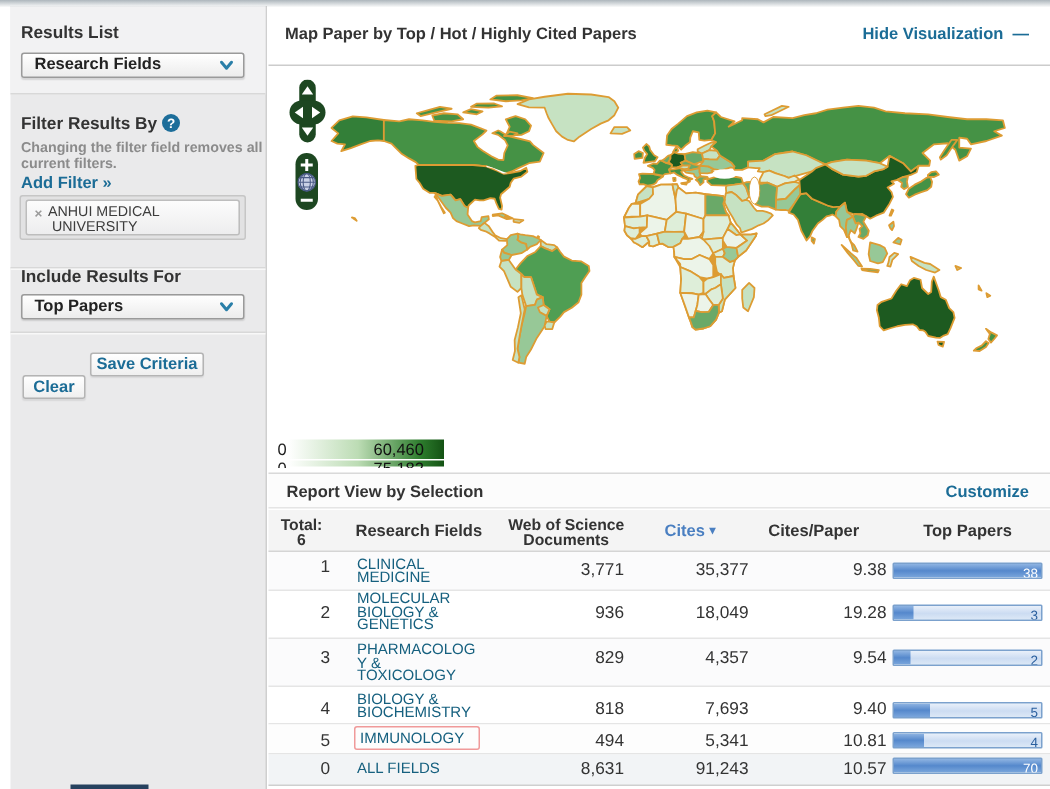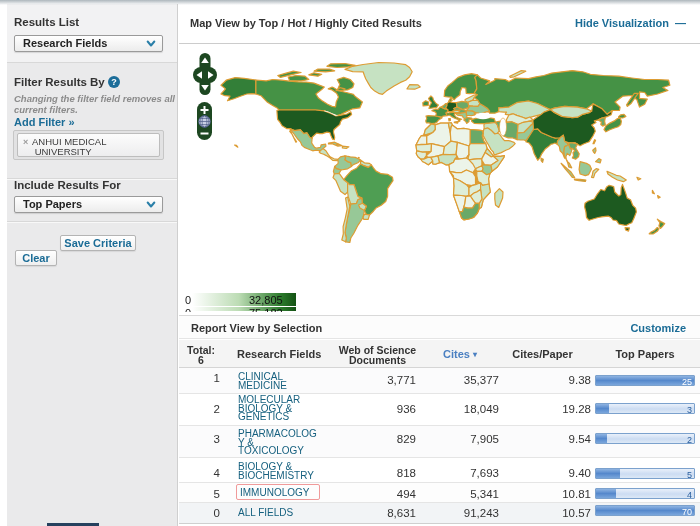--- a/index.html
+++ b/index.html
@@ -38,40 +38,40 @@
   <svg class="chev" viewBox="0 0 14 12">
       <path d="M3 3 L7 7.8 L11 3" fill="none" stroke="#2a7fa8" stroke-width="2.4" stroke-linecap="round" stroke-linejoin="round"></path>
     </svg>
 </div>
 <div class="abs b" style="left:14px;top:76px;font-size:11.5px">Filter Results By
  <svg width="12" height="12" viewBox="0 0 12 12" style="vertical-align:-2px">
       <circle cx="6" cy="6" r="6" fill="#1d6e9a"></circle>
       <text x="6" y="9" text-anchor="middle" font-size="9" font-weight="bold" fill="#fff">?</text>
     </svg>
 </div>
-<div class="abs" style="left:14px;top:93px;width:162px;font-size:9.5px;font-style:italic;font-weight:bold;color:#8b8b8b;line-height:11px">Changing the filter field removes all current filters.</div>
+<div class="abs" style="left:14px;top:93px;width:162px;font-size:9.5px;font-weight:bold;color:#8b8b8b;line-height:11px">Changing the filter field removes all current filters.</div>
 <div class="abs lnk" style="left:14px;top:116px;font-size:11px">Add Filter »</div>
 <div class="abs" style="left:13px;top:130px;width:151px;height:30px;border:1px solid #c6c6c6;border-radius:2px;background:#e2e2e3">
   <div class="abs" style="left:3px;top:2px;width:143px;height:24px;border:1px solid #bdbdbd;border-radius:2px;background:linear-gradient(#fcfcfc,#ededee)">
     <span style="position:absolute;left:5px;top:3px;color:#9a9a9a;font-size:9px;font-weight:bold">×</span>
     <span style="position:absolute;left:14px;top:3px;font-size:9.5px;font-weight:normal;color:#3c3c3c;line-height:9.5px">ANHUI MEDICAL<br>&nbsp;UNIVERSITY</span>
   </div>
 </div>
 <div class="abs b" style="left:14px;top:179px;font-size:11.5px">Include Results For</div>
 <div class="dd" style="top:196px">Top Papers
   <svg class="chev" viewBox="0 0 14 12">
       <path d="M3 3 L7 7.8 L11 3" fill="none" stroke="#2a7fa8" stroke-width="2.4" stroke-linecap="round" stroke-linejoin="round"></path>
     </svg>
 </div>
 <div class="btn" style="left:15px;top:250px;width:42px">Clear</div>
 <div class="btn" style="left:60px;top:235px;width:76px">Save Criteria</div>
 <div class="abs" style="left:47px;top:523px;width:52px;height:3px;background:#26415e"></div>
 
 <div class="abs" style="left:179px;top:4px;width:521px;height:40px;background:#fff;border-bottom:1px solid #cccccc"></div>
-<div class="abs b" style="left:190px;top:17px;font-size:11px;color:#333">Map View by Top / Hot / Highly Cited Results</div>
+<div class="abs b" style="left:190px;top:17px;font-size:11px;color:#333">Map Paper by Top / Hot / Highly Cited Papers</div>
 <div class="abs lnk" style="right:14px;top:17px;font-size:11px">Hide Visualization&nbsp; —</div>
 <svg width="522" height="269" viewBox="178 44 522 269" style="position:absolute;left:178px;top:44px">
 <path d="M255.9,80.0L244.2,78.3L235.2,77.6L226.2,80.2L221.0,85.3L225.5,88.9L221.0,94.0L224.9,95.7L230.0,96.2L227.5,100.8L233.9,98.7L240.4,96.2L246.8,94.0L252.0,93.6L255.9,94.0L255.9,80.0Z" fill="#337f38" stroke="#dd9c33" stroke-width="1.2" stroke-linejoin="round"></path>
 <path d="M255.9,80.0L266.2,80.9L272.7,79.5L281.7,80.2L289.5,81.2L298.5,81.9L306.2,82.1L314.0,83.1L320.5,85.6L324.3,87.0L321.7,89.6L315.9,94.0L318.5,98.1L321.7,100.5L327.6,104.2L332.1,106.4L335.6,106.8L336.2,102.0L338.5,96.9L336.6,93.3L332.1,89.9L328.2,88.8L332.1,87.0L333.4,87.5L338.5,90.7L346.3,92.5L353.4,94.3L355.3,96.6L362.4,102.0L359.9,107.8L352.7,108.8L345.6,112.1L341.1,114.3L336.0,115.9L331.4,113.8L324.3,110.9L315.3,110.0L279.1,110.0L277.2,108.1L272.7,105.6L267.5,102.3L263.6,98.4L261.0,95.7L255.9,94.0L255.9,80.0Z" fill="#459245" stroke="#dd9c33" stroke-width="1.2" stroke-linejoin="round"></path>
 <path d="M289.5,80.5L301.1,80.9L308.8,79.5L305.0,76.2L295.9,75.5L288.2,77.0L289.5,80.5Z" fill="#459245" stroke="#dd9c33" stroke-width="1.2" stroke-linejoin="round"></path>
 <path d="M280.4,77.4L290.7,74.9L301.1,72.5L293.3,71.2L284.3,73.7L277.8,75.5L280.4,77.4Z" fill="#459245" stroke="#dd9c33" stroke-width="1.2" stroke-linejoin="round"></path>
 <path d="M308.8,74.9L317.9,76.2L321.7,74.3L314.0,72.8L308.8,74.9Z" fill="#459245" stroke="#dd9c33" stroke-width="1.2" stroke-linejoin="round"></path>
 <path d="M326.9,66.3L337.2,67.5L347.6,66.9L355.3,65.4L345.0,63.5L330.8,63.8L326.9,66.3Z" fill="#459245" stroke="#dd9c33" stroke-width="1.2" stroke-linejoin="round"></path>
 <path d="M314.0,71.2L325.6,71.8L334.7,70.9L329.5,69.0L317.9,69.1L314.0,71.2Z" fill="#459245" stroke="#dd9c33" stroke-width="1.2" stroke-linejoin="round"></path>
 <path d="M337.2,90.4L347.6,89.9L352.7,87.5L354.0,83.8L350.2,79.5L343.7,77.4L337.2,79.5L339.8,84.5L337.2,90.4Z" fill="#459245" stroke="#dd9c33" stroke-width="1.2" stroke-linejoin="round"></path>
@@ -208,21 +208,21 @@
   <g stroke="#4a5a85" stroke-width="0.7" fill="none">
     <ellipse cx="14.5" cy="68.5" rx="2.4" ry="5.8"></ellipse>
     <ellipse cx="14.5" cy="68.5" rx="4.4" ry="5.8"></ellipse>
     <path d="M8.7 68.5 h11.6 M9.4 65.4 h10.2 M9.4 71.6 h10.2"></path>
   </g>
   <path d="M10.5 80.5 h8" stroke="#fff" stroke-width="2"></path>
 </svg>
 
 <div class="abs" style="left:192px;top:293px;width:104px;height:13px;background:linear-gradient(90deg,#ffffff,#bcdcb4 45%,#2d7c2d 85%,#145214)"></div>
 <div class="abs" style="left:185px;top:294px;font-size:11px;color:#222">0</div>
-<div class="abs" style="left:249px;top:294px;font-size:11px;color:#111">32,805</div>
+<div class="abs" style="left:249px;top:294px;font-size:11px;color:#111">60,460</div>
 <div class="abs" style="left:192px;top:307px;width:104px;height:4px;background:linear-gradient(90deg,#ffffff,#bcdcb4 45%,#2d7c2d 85%,#145214)"></div>
 <div class="abs" style="left:185px;top:307px;height:5px;overflow:hidden;font-size:11px;color:#222">0</div>
 <div class="abs" style="left:249px;top:307px;height:5px;overflow:hidden;font-size:11px;color:#111">75,182</div>
 
 <div class="abs" style="left:179px;top:312px;width:521px;height:4px;background:#fff"></div>
 <div class="abs" style="left:179px;top:315px;width:521px;height:24px;background:#fcfcfc;border-top:1px solid #d9d9d9;border-bottom:1px solid #e5e5e5"></div>
 <div class="abs b" style="left:191px;top:322px;font-size:11px">Report View by Selection</div>
 <div class="abs lnk" style="right:14px;top:322px;font-size:11px">Customize</div>
 
 <div class="abs" style="left:179px;top:340px;width:521px;height:28px;background:#f4f4f4;border-bottom:1px solid #d5d5d5"></div>
@@ -240,37 +240,37 @@
 <div class="abs" style="left:179px;top:483px;width:521px;height:20px;background:#fdfdfd;border-bottom:1px solid #e5e5e5"></div>
 <div class="abs" style="left:179px;top:503px;width:521px;height:21px;background:#f2f4f6;border-bottom:1px solid #cfcfcf"></div>
 
 <div class="num" style="left:190px;top:372px;width:30px">1</div>
 <div class="fld" style="left:238px;top:373px">CLINICAL<br>MEDICINE</div>
 <div class="num" style="left:340px;top:374px;width:76px">3,771</div>
 <div class="num" style="left:440px;top:374px;width:59px">35,377</div>
 <div class="num" style="left:520px;top:374px;width:71px">9.38</div>
 <div class="bar" style="top:375px">
     <div class="fill" style="width:98px"></div>
-    <span class="bnumw">25</span>
+    <span class="bnumw">38</span>
   </div>
 
 <div class="num" style="left:190px;top:403px;width:30px">2</div>
 <div class="fld" style="left:238px;top:396px">MOLECULAR<br>BIOLOGY &amp;<br>GENETICS</div>
 <div class="num" style="left:340px;top:403px;width:76px">936</div>
 <div class="num" style="left:440px;top:403px;width:59px">18,049</div>
 <div class="num" style="left:520px;top:403px;width:71px">19.28</div>
 <div class="bar" style="top:403px">
     <div class="fill" style="width:13px"></div>
     <span class="bnum">3</span>
   </div>
 
 <div class="num" style="left:190px;top:433px;width:30px">3</div>
 <div class="fld" style="left:238px;top:430px">PHARMACOLOG<br>Y &amp;<br>TOXICOLOGY</div>
 <div class="num" style="left:340px;top:433px;width:76px">829</div>
-<div class="num" style="left:440px;top:433px;width:59px">7,905</div>
+<div class="num" style="left:440px;top:433px;width:59px">4,357</div>
 <div class="num" style="left:520px;top:433px;width:71px">9.54</div>
 <div class="bar" style="top:433px">
     <div class="fill" style="width:11px"></div>
     <span class="bnum">2</span>
   </div>
 
 <div class="num" style="left:190px;top:467px;width:30px">4</div>
 <div class="fld" style="left:238px;top:463px">BIOLOGY &amp;<br>BIOCHEMISTRY</div>
 <div class="num" style="left:340px;top:467px;width:76px">818</div>
 <div class="num" style="left:440px;top:467px;width:59px">7,693</div>

